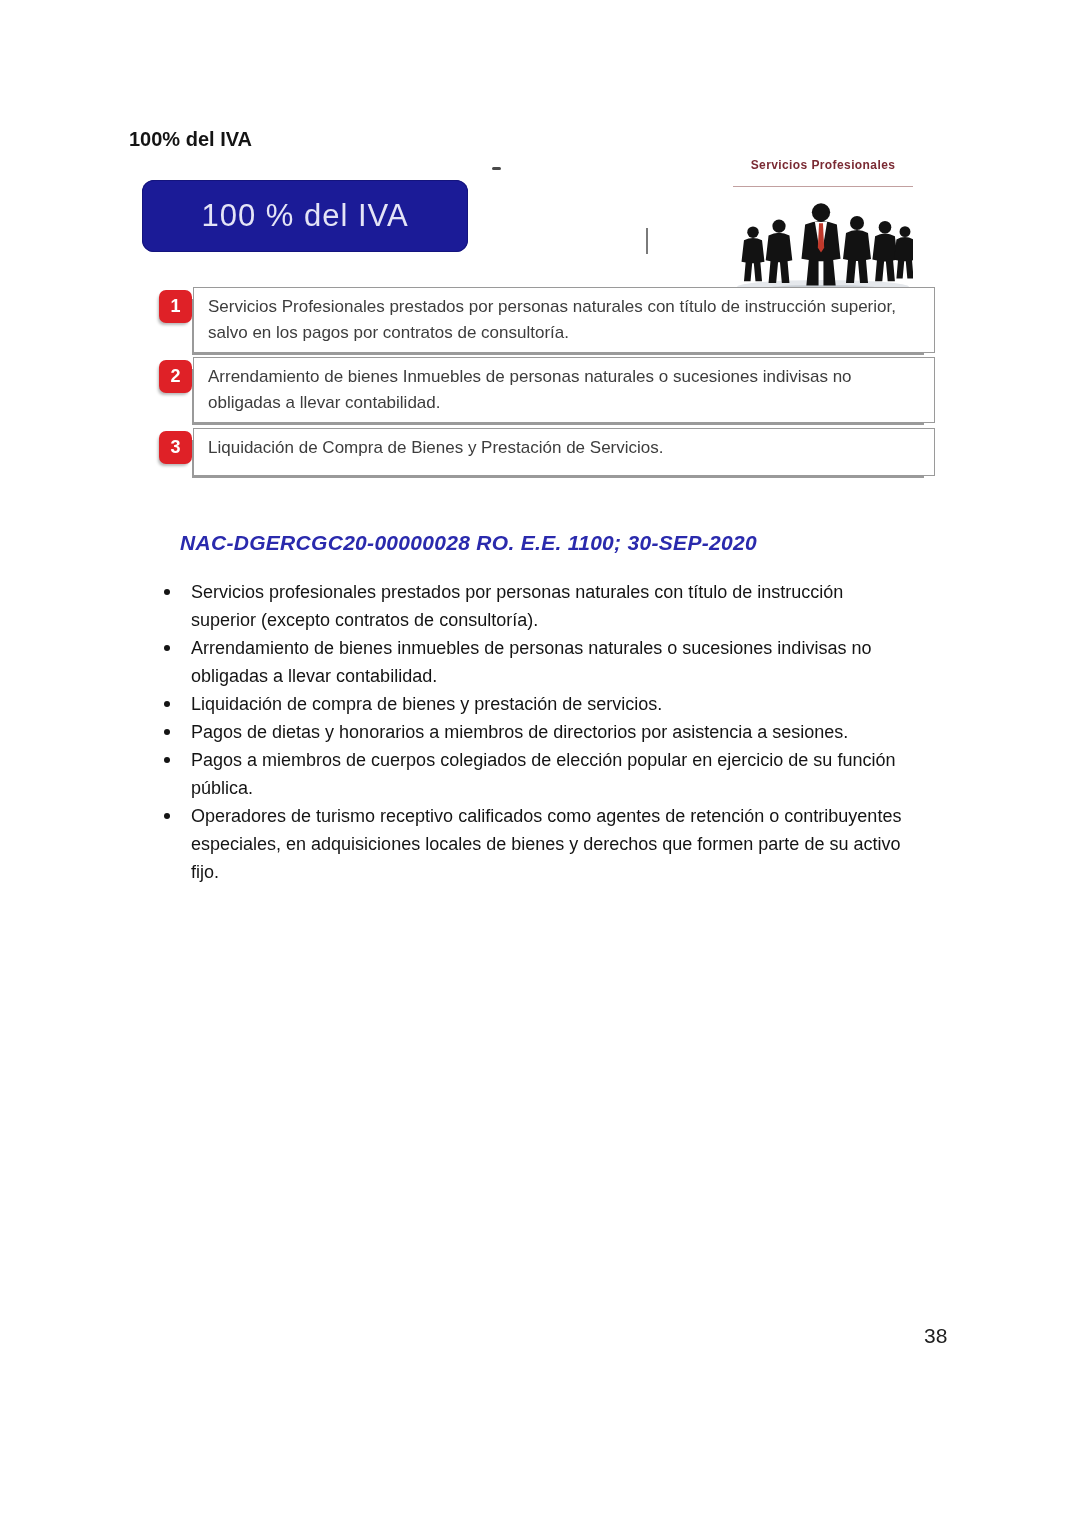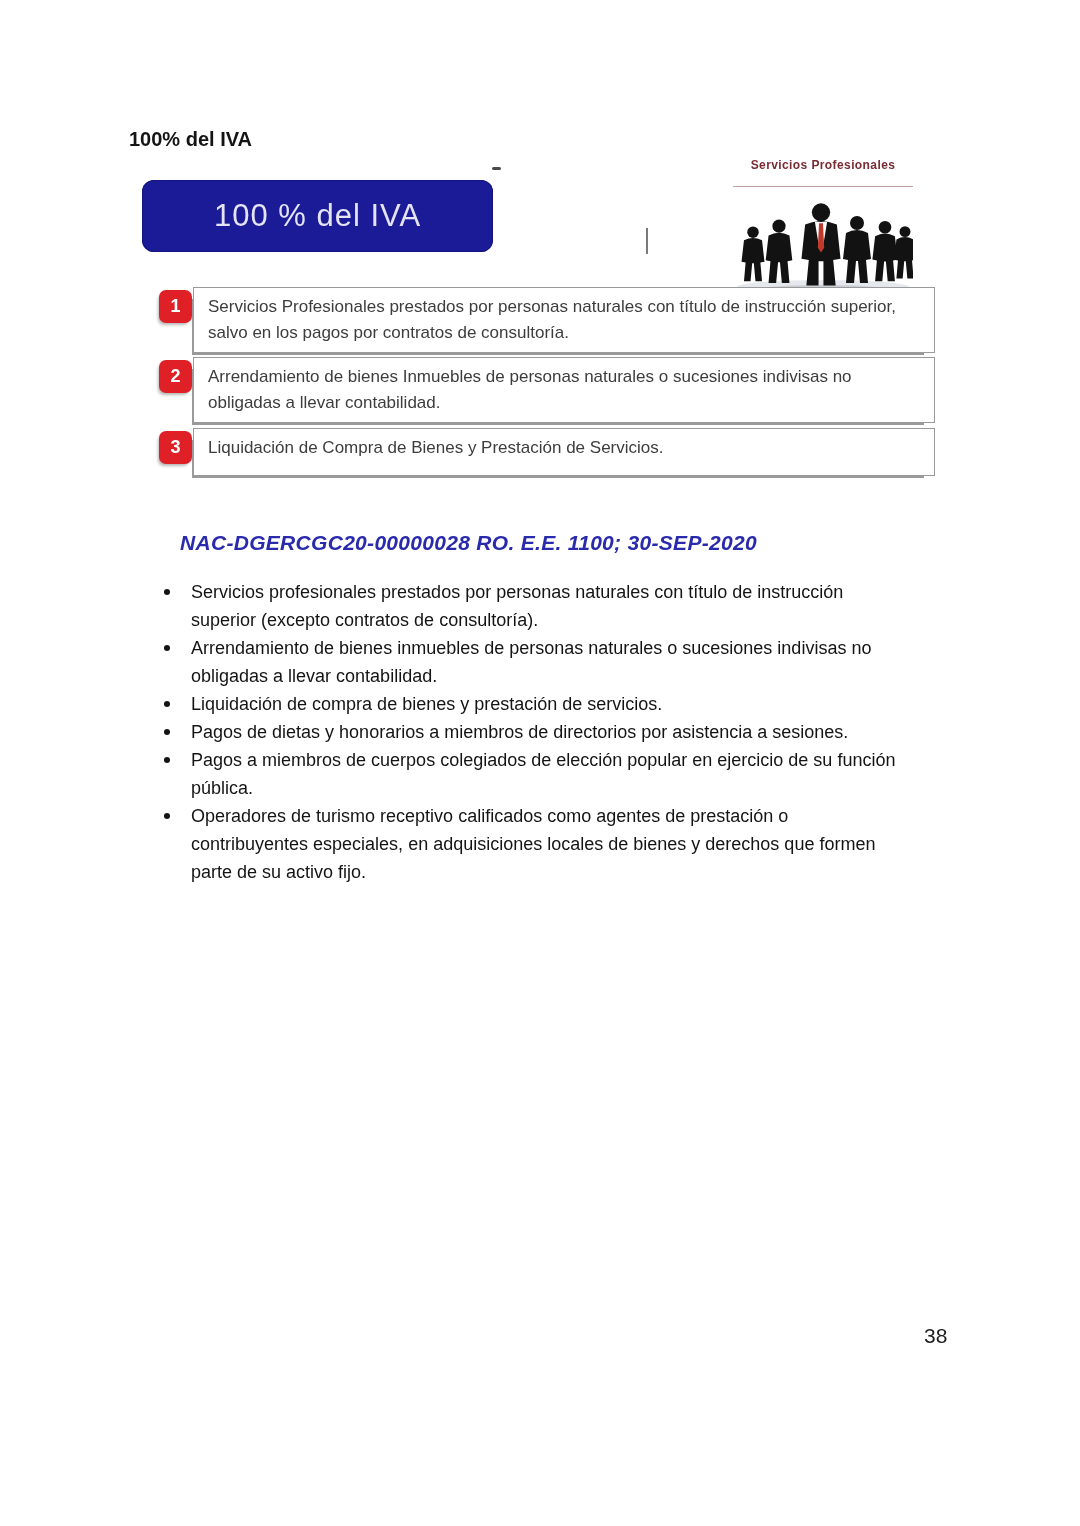--- a/index.html
+++ b/index.html
@@ -13,21 +13,21 @@
     overflow:hidden;
   }
 
   .heading {
     position:absolute; left:129px; top:128px;
     font-size:20px; font-weight:bold; color:#141414;text-align:right;
   }
 
   .banner {
     position:absolute; left:142px; top:180px;
-    width:351px; height:72px;
+    width:326px; height:72px;
     background:#1b1b97;
     border-radius:12px;
     display:flex; align-items:center; justify-content:center;
     box-shadow:0 0 0 1px #14147d inset;
   }
   .banner-label {
     color:#e4e4f6; font-size:31px; letter-spacing:1px;
   }
 
   .stray-dash {
@@ -163,18 +163,18 @@
   </div>
 
   <div class="reference">NAC-DGERCGC20-00000028 RO. E.E. 1100; 30-SEP-2020</div>
 
   <ul class="bullet-list">
     <li>Servicios profesionales prestados por personas naturales con título de instrucción superior (excepto contratos de consultoría).</li>
     <li>Arrendamiento de bienes inmuebles de personas naturales o sucesiones indivisas no obligadas a llevar contabilidad.</li>
     <li>Liquidación de compra de bienes y prestación de servicios.</li>
     <li>Pagos de dietas y honorarios a miembros de directorios por asistencia a sesiones.</li>
     <li>Pagos a miembros de cuerpos colegiados de elección popular en ejercicio de su función pública.</li>
-    <li>Operadores de turismo receptivo calificados como agentes de prestación o contribuyentes especiales, en adquisiciones locales de bienes y derechos que formen parte de su activo fijo.</li>
+    <li>Operadores de turismo receptivo calificados como agentes de retención o contribuyentes especiales, en adquisiciones locales de bienes y derechos que formen parte de su activo fijo.</li>
   </ul>
 
   <div class="page-number">38</div>
 
 </div>
 
 </body></html>

